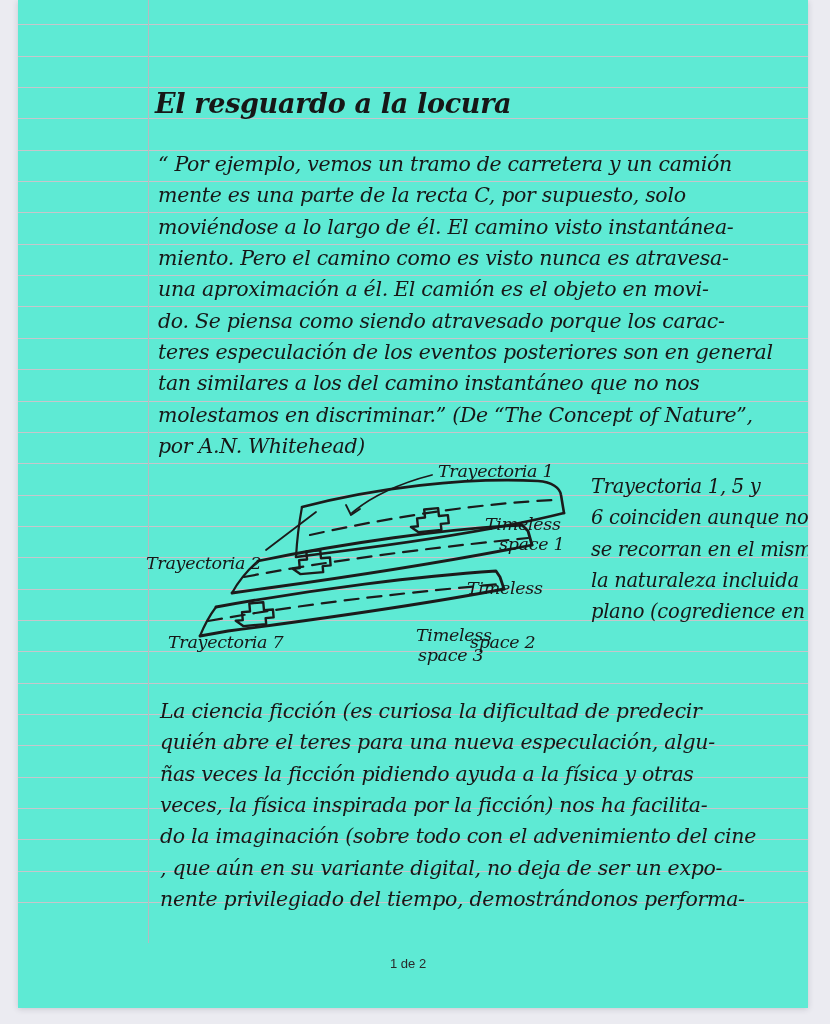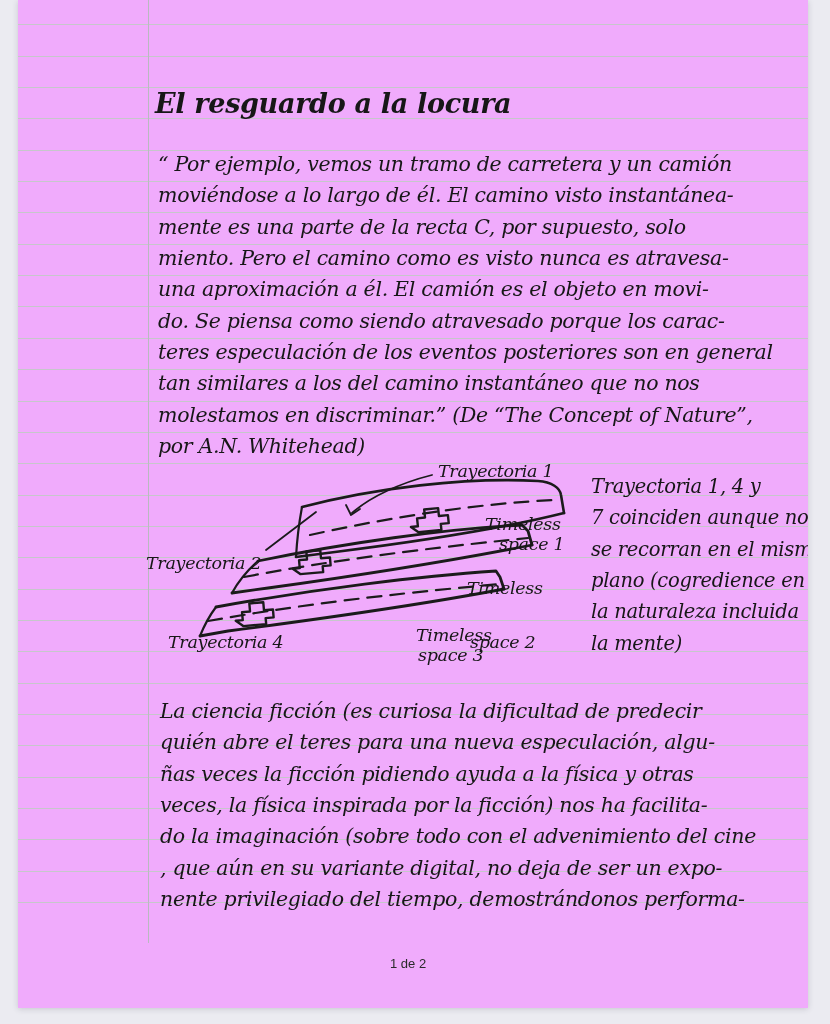--- a/index.html
+++ b/index.html
@@ -4,21 +4,21 @@
 <style>
   html,body{margin:0;padding:0;}
   body{
     width:830px;height:1024px;overflow:hidden;position:relative;
     background:#ebebf1;
     font-family:"DejaVu Serif", serif;
   }
   .viewer{position:absolute;inset:0;}
   .paper{
     position:absolute;left:18px;top:0;width:790px;height:1008px;
-    background:#f0abfc;
+    background:#5eead4;
     box-shadow:0 1px 6px rgba(40,40,60,0.18);
     overflow:hidden;
   }
   .ruling{
     position:absolute;left:0;top:-6px;right:0;height:934px;
     background-image:repeating-linear-gradient(
       to bottom,
       transparent 0px, transparent 30.3px,
       #c6c6cb 30.3px, #c6c6cb 31.35px);
     pointer-events:none;
@@ -62,22 +62,22 @@
 
 <div class="viewer">
   <div class="paper">
     <div class="ruling"></div>
     <div class="margin-line"></div>
 
     <h1 class="title hw">El resguardo a la locura</h1>
 
     <div class="para para1">
       <div class="hw line">“ Por ejemplo, vemos un tramo de carretera y un camión</div>
+      <div class="hw line">mente es una parte de la recta C, por supuesto, solo</div>
       <div class="hw line">moviéndose a lo largo de él. El camino visto instantánea-</div>
-      <div class="hw line">mente es una parte de la recta C, por supuesto, solo</div>
       <div class="hw line">miento. Pero el camino como es visto nunca es atravesa-</div>
       <div class="hw line">una aproximación a él. El camión es el objeto en movi-</div>
       <div class="hw line">do. Se piensa como siendo atravesado porque los carac-</div>
       <div class="hw line">teres especulación de los eventos posteriores son en general</div>
       <div class="hw line">tan similares a los del camino instantáneo que no nos</div>
       <div class="hw line">molestamos en discriminar.” (De “The Concept of Nature”,</div>
       <div class="hw line">por A.N. Whitehead)</div>
     </div>
 
     <svg class="sketch" viewBox="0 0 470 235">
@@ -114,36 +114,35 @@
 
       <g>
         <path d="M312,20 C280,28 250,42 232,58" stroke-width="1.8"></path>
         <polyline points="226,50 231,60 240,54" stroke-width="1.8"></polyline>
       </g>
       <path d="M146,95 L196,57" stroke-width="1.8"></path>
     </svg>
 
     <div class="dlabel hw" style="left:420px;top:461px;text-align:center;">Trayectoria 1</div>
     <div class="dlabel hw" style="left:128px;top:536px;margin-top:17px;">Trayectoria 2</div>
-    <div class="dlabel hw" style="left:150px;top:632px;">Trayectoria 4</div>
+    <div class="dlabel hw" style="left:150px;top:632px;">Trayectoria 7</div>
 
     <div class="dlabel hw" style="left:467px;top:514px;">Timeless</div>
     <div class="dlabel hw" style="left:481px;top:534px;">space 1</div>
     <div class="dlabel hw" style="left:449px;top:578px;">Timeless</div>
     <div class="dlabel hw" style="left:452px;top:632px;">space 2</div>
     <div class="dlabel hw" style="left:398px;top:625px;">Timeless</div>
     <div class="dlabel hw" style="left:400px;top:645px;">space 3</div>
 
     <div class="para sidenote">
-      <div class="hw line">Trayectoria 1, 4 y</div>
-      <div class="hw line">7 coinciden aunque no</div>
+      <div class="hw line">Trayectoria 1, 5 y</div>
+      <div class="hw line">6 coinciden aunque no</div>
       <div class="hw line">se recorran en el mismo</div>
+      <div class="hw line">la naturaleza incluida</div>
       <div class="hw line">plano (cogredience en</div>
-      <div class="hw line">la naturaleza incluida</div>
-      <div class="hw line">la mente)</div>
     </div>
 
     <div class="para para2">
       <div class="hw line">La ciencia ficción (es curiosa la dificultad de predecir</div>
       <div class="hw line">quién abre el teres para una nueva especulación, algu-</div>
       <div class="hw line">ñas veces la ficción pidiendo ayuda a la física y otras</div>
       <div class="hw line">veces, la física inspirada por la ficción) nos ha facilita-</div>
       <div class="hw line">do la imaginación (sobre todo con el advenimiento del cine</div>
       <div class="hw line">, que aún en su variante digital, no deja de ser un expo-</div>
       <div class="hw line">nente privilegiado del tiempo, demostrándonos performa-</div>

